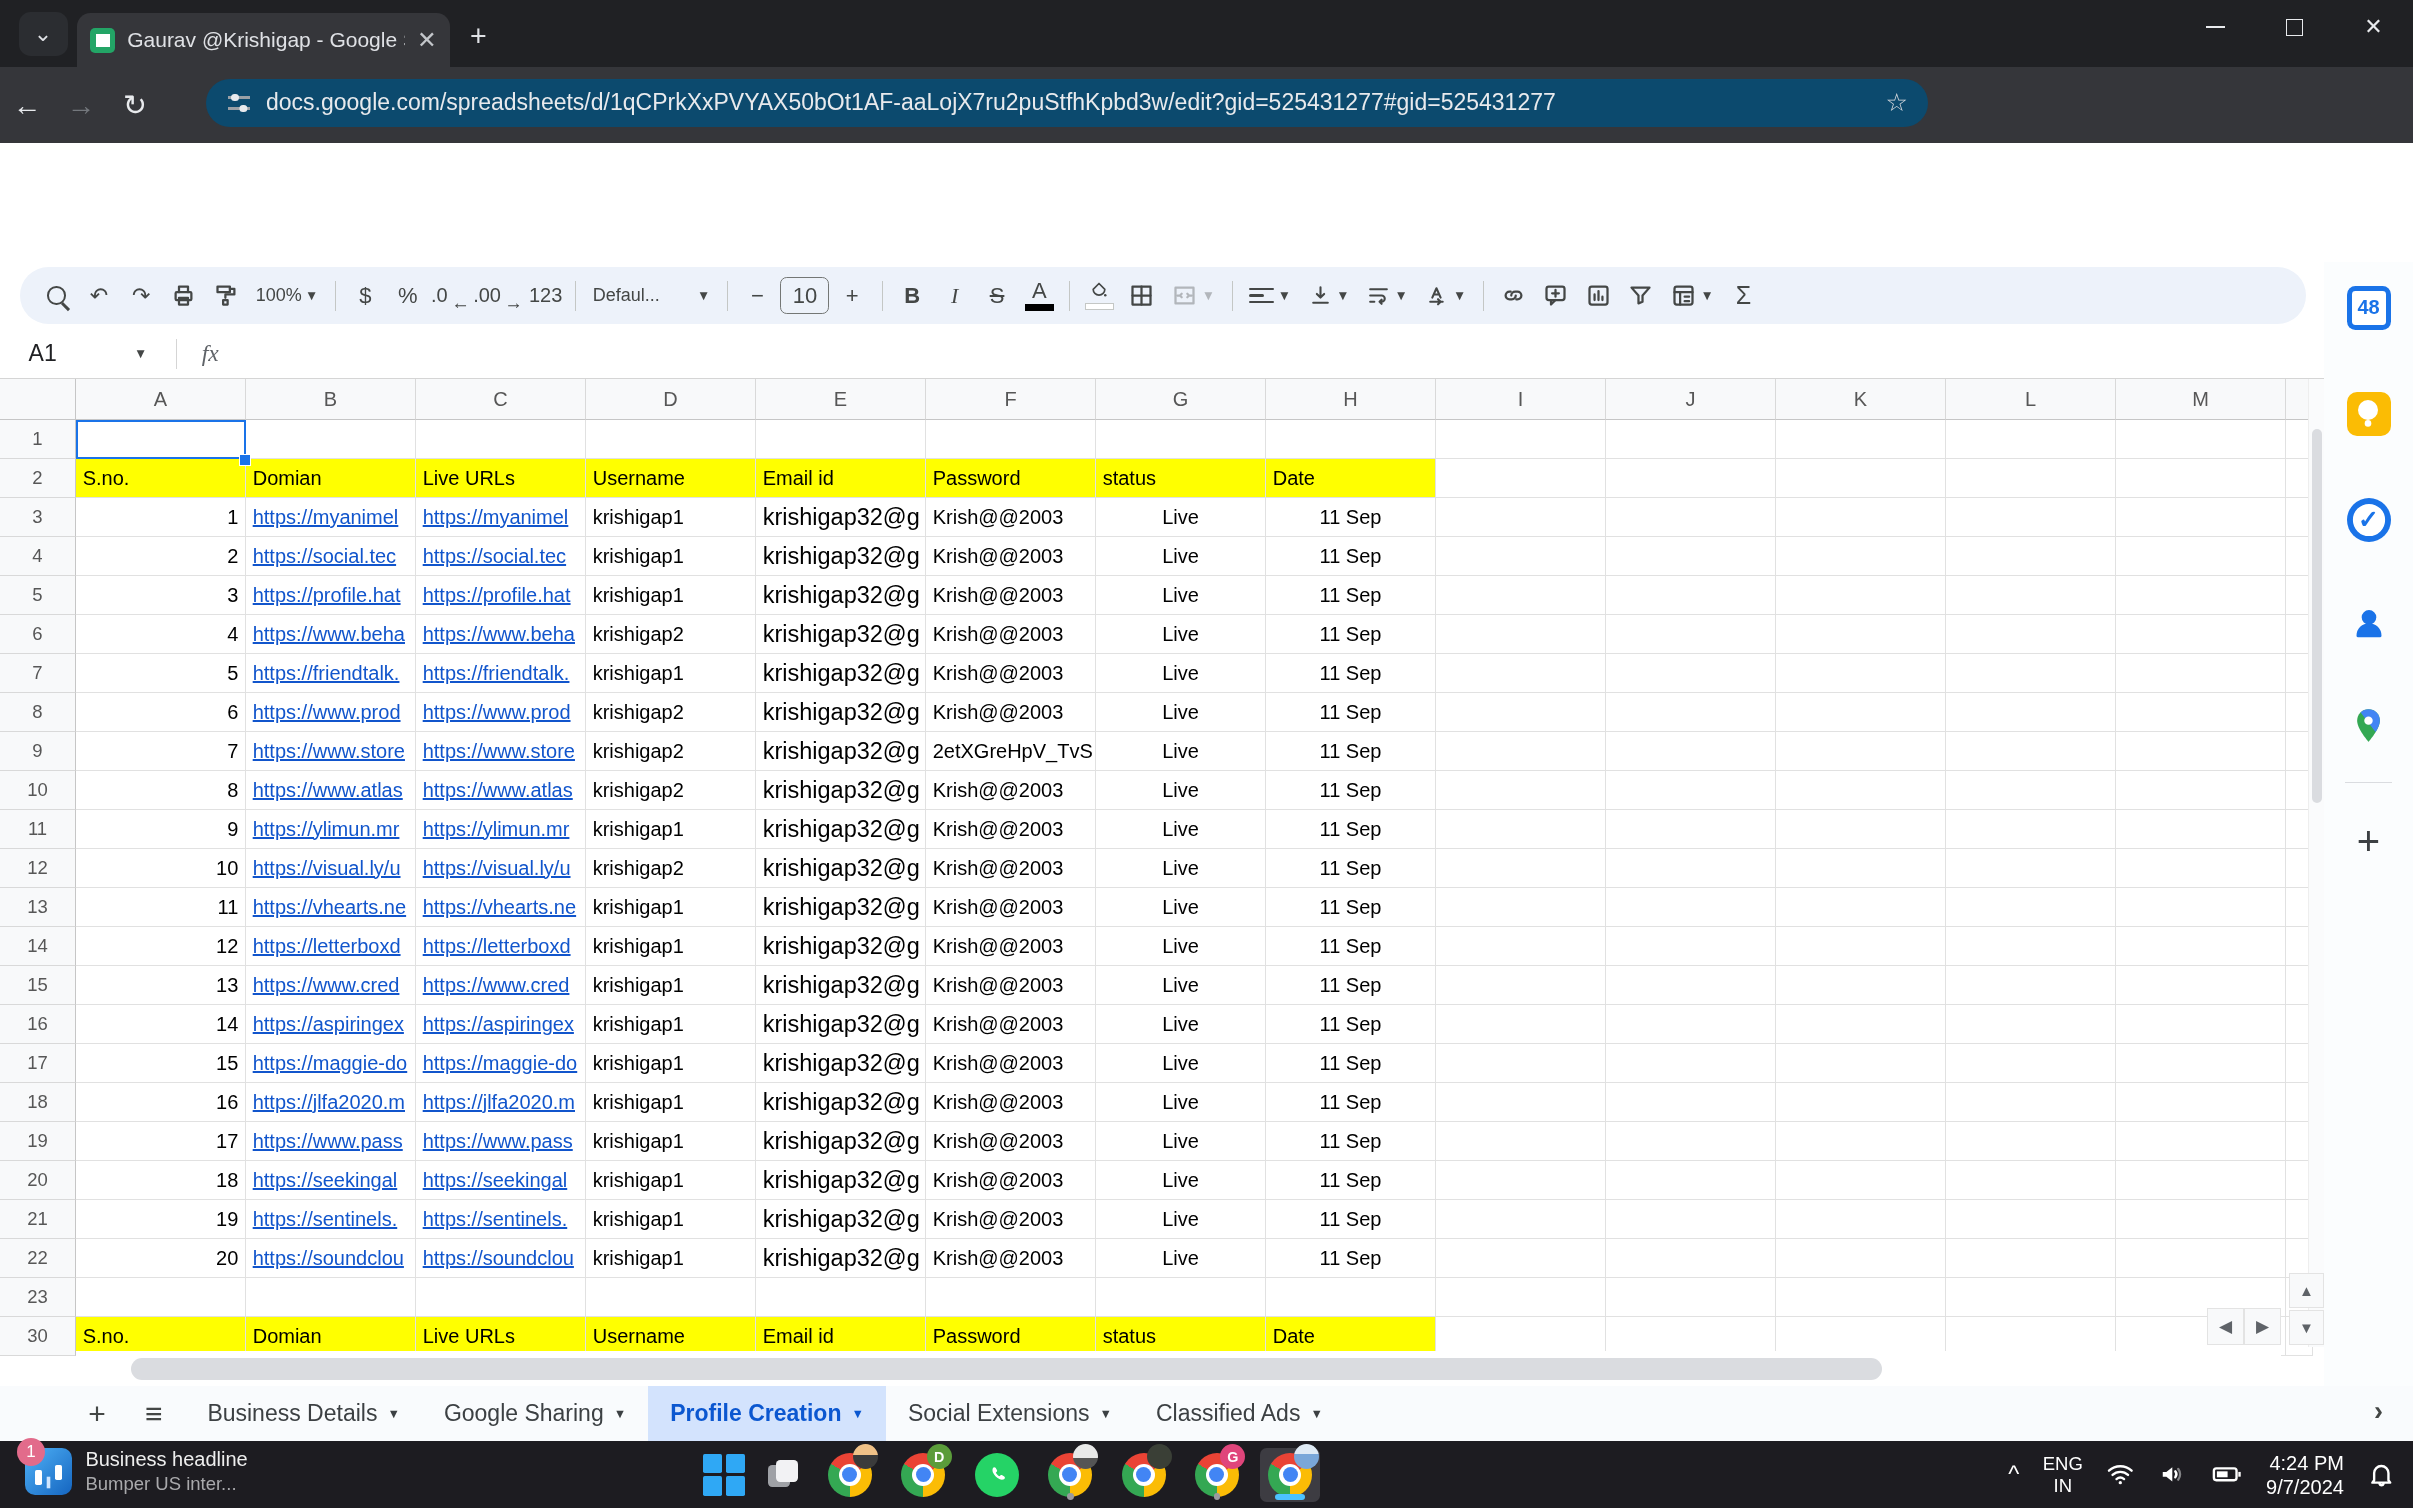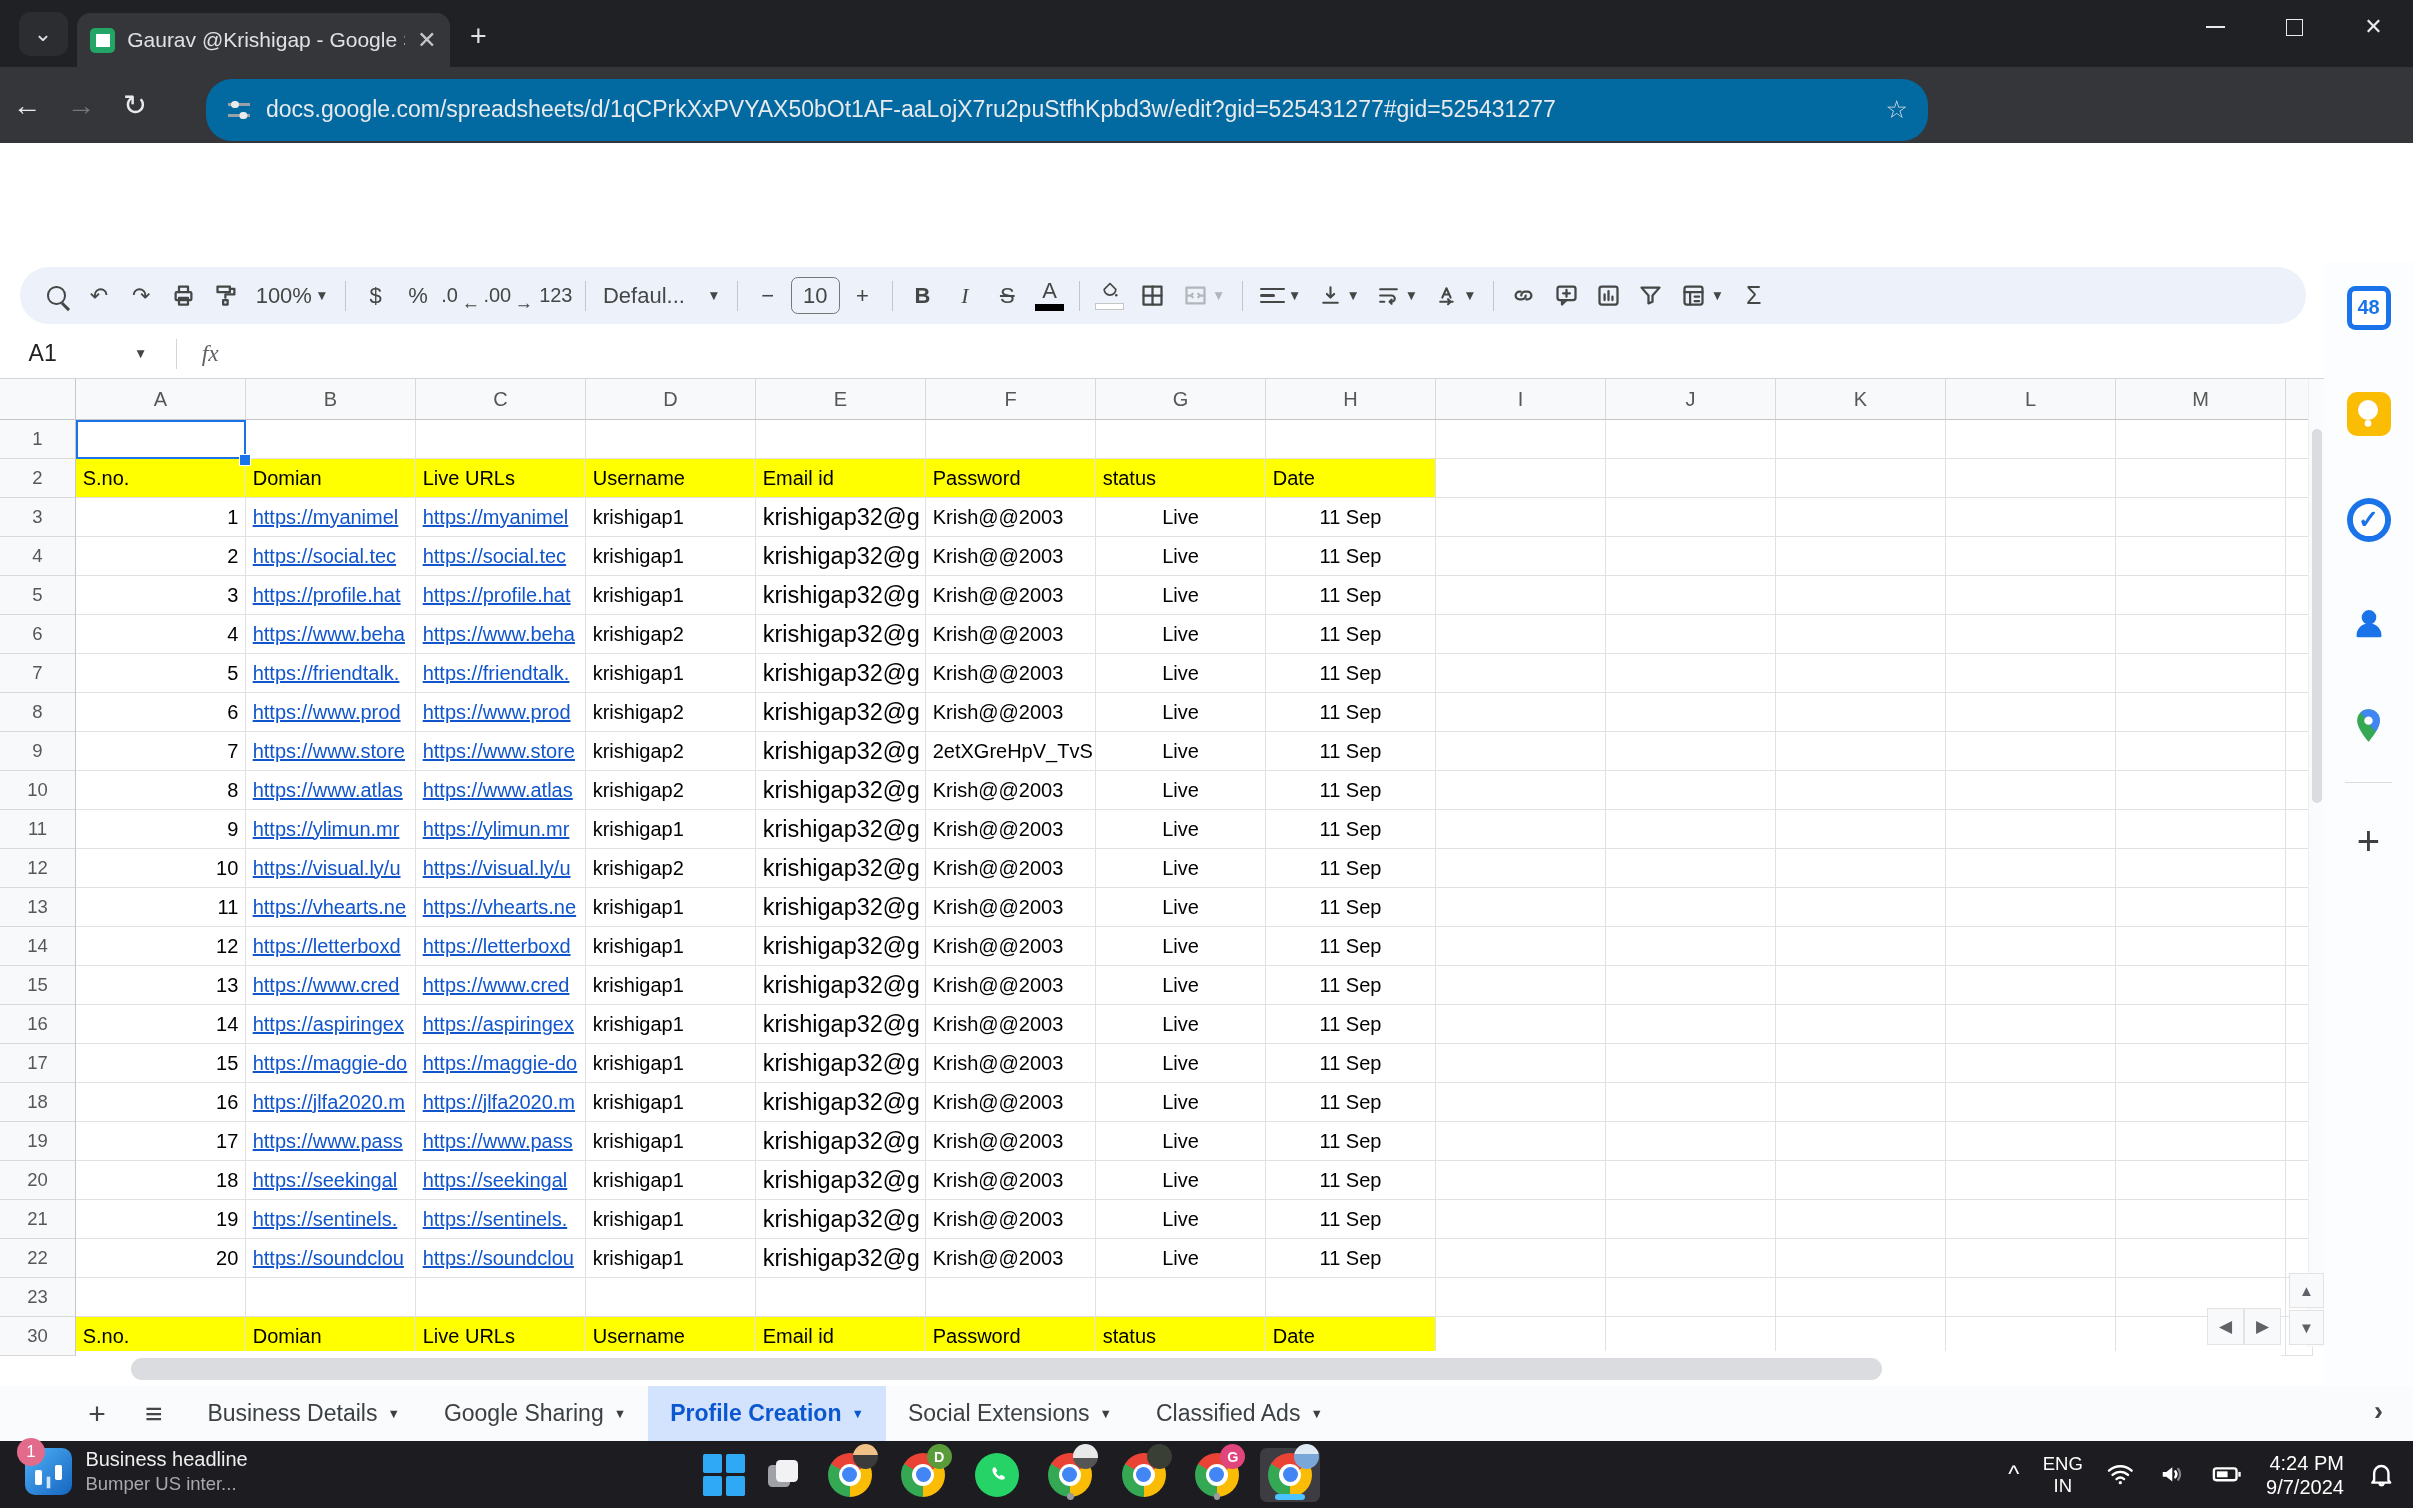--- a/index.html
+++ b/index.html
@@ -20,21 +20,21 @@
  background-color:transparent;border:1.7px solid #fff;box-sizing:border-box}
 .newtab{position:absolute;left:470px;top:20px;color:#dfe1e5;font-size:28.6px}
 .wincontrols{position:absolute;right:0;top:0;height:54px;display:flex}
 .wc{width:79px;height:54px;display:flex;align-items:center;justify-content:center;color:#e8eaed;font-size:22px}
 .wc .sq{width:17px;height:17px;border:1.7px solid #e8eaed}
 .wc .mn{width:18.5px;height:1.7px;background:#e8eaed}
 
 #urlrow{top:67px;height:76px;background:#35363a;display:flex;align-items:center}
 .navic{color:#e8eaed;font-size:28.6px;width:54px;text-align:center}
 .navic.dim{color:#74787d}
-#omnibox{position:absolute;left:206px;top:11.8px;width:1722px;height:62px;border-radius:26px;background:#0369a1;display:flex;align-items:center;padding:0 20px;gap:15px}
+#omnibox{position:absolute;left:206px;top:11.8px;width:1722px;height:48px;border-radius:26px;background:#0c4a6e;display:flex;align-items:center;padding:0 20px;gap:15px}
 #omnibox .url{color:#e8eaed;font-size:23px;flex:1;white-space:nowrap;overflow:hidden}
 #omnibox .star{color:#dadce0;font-size:25px}
 .tuneic{width:25px;height:25px;position:relative;flex:none}
 .tuneic::before{content:"";position:absolute;left:1.7px;top:5.9px;width:22px;height:2.5px;background:#9aa0a6;box-shadow:0 11px 0 #9aa0a6}
 .tuneic::after{content:"";position:absolute;left:5px;top:3.4px;width:7.6px;height:7.6px;border-radius:50%;background:#e8eaed;box-shadow:8.4px 11px 0 #e8eaed}
 #extrow{position:absolute;right:11.8px;top:74px;height:62px;display:flex;align-items:center;gap:22px}
 .pinwheel{width:30px;height:30px;border-radius:50%;background:conic-gradient(#ea4335,#fbbc05,#34a853,#4285f4,#a142f4,#ea4335)}
 .extbadge{min-width:32px;height:32px;border-radius:5.9px;background:#5f6368;color:#fff;font-size:17px;font-weight:bold;display:flex;align-items:center;justify-content:center;padding:0 3.4px}
 .extbadge.mono{background:#4a4d51}
 .camext{width:28.6px;height:22px;border-radius:4.2px;background:#9aa0a6;position:relative}
@@ -59,21 +59,21 @@
 .sharebtn .dd{padding:0 18.5px;font-size:17px}
 .bigavatar{width:49px;height:49px;border-radius:50%;background:linear-gradient(180deg,#efe9e2 0 36%,#b98a63 36% 60%,#9cc2e8 60%)}
 .icon36{width:30px;height:30px}
 
 #toolbar{top:262px;height:67px;background:#fff}
 .toolpill{position:absolute;left:20px;top:5px;width:2286px;height:57px;border-radius:28.6px;background:#edf2fa;display:flex;align-items:center;padding:0 17px;gap:3.4px;color:#444746}
 .tb{min-width:39px;height:40px;display:flex;align-items:center;justify-content:center;border-radius:6.7px;font-size:22px;gap:3.4px}
 .tb.wide{padding:0 6.7px}
 .tsep{width:0.8px;height:30px;background:#c4c7c5;margin:0 6.7px}
 .caret{font-size:13.4px;color:#444746}
-.zoomlbl,.fontlbl{font-size:22px;color:#444746}
+.zoomlbl,.fontlbl{font-size:18px;color:#444746}
 .fontlbl{width:101px;text-align:left}
 .sizebox{width:49px;height:37px;border:0.8px solid #747775;border-radius:6.7px;display:flex;align-items:center;justify-content:center;font-size:22px;background:#edf2fa}
 .blab{font-weight:bold}.ilab{font-style:italic;font-family:"Liberation Serif",serif}.slab{text-decoration:line-through}
 .colA{display:flex;flex-direction:column;align-items:center;line-height:1}
 .colA .bar{width:28.6px;height:6.7px;background:#000;margin-top:1.7px}
 .colA .bar.fill{background:#fff;border:0.8px solid #c4c7c5}
 .dec{position:relative;font-size:20px}
 .alignic{display:inline-block;width:25px}
 .alignic i{display:block;height:2.5px;background:#444746;margin:4.2px 0;border-radius:1.7px}
 .alignic i:nth-child(2){width:60%}

